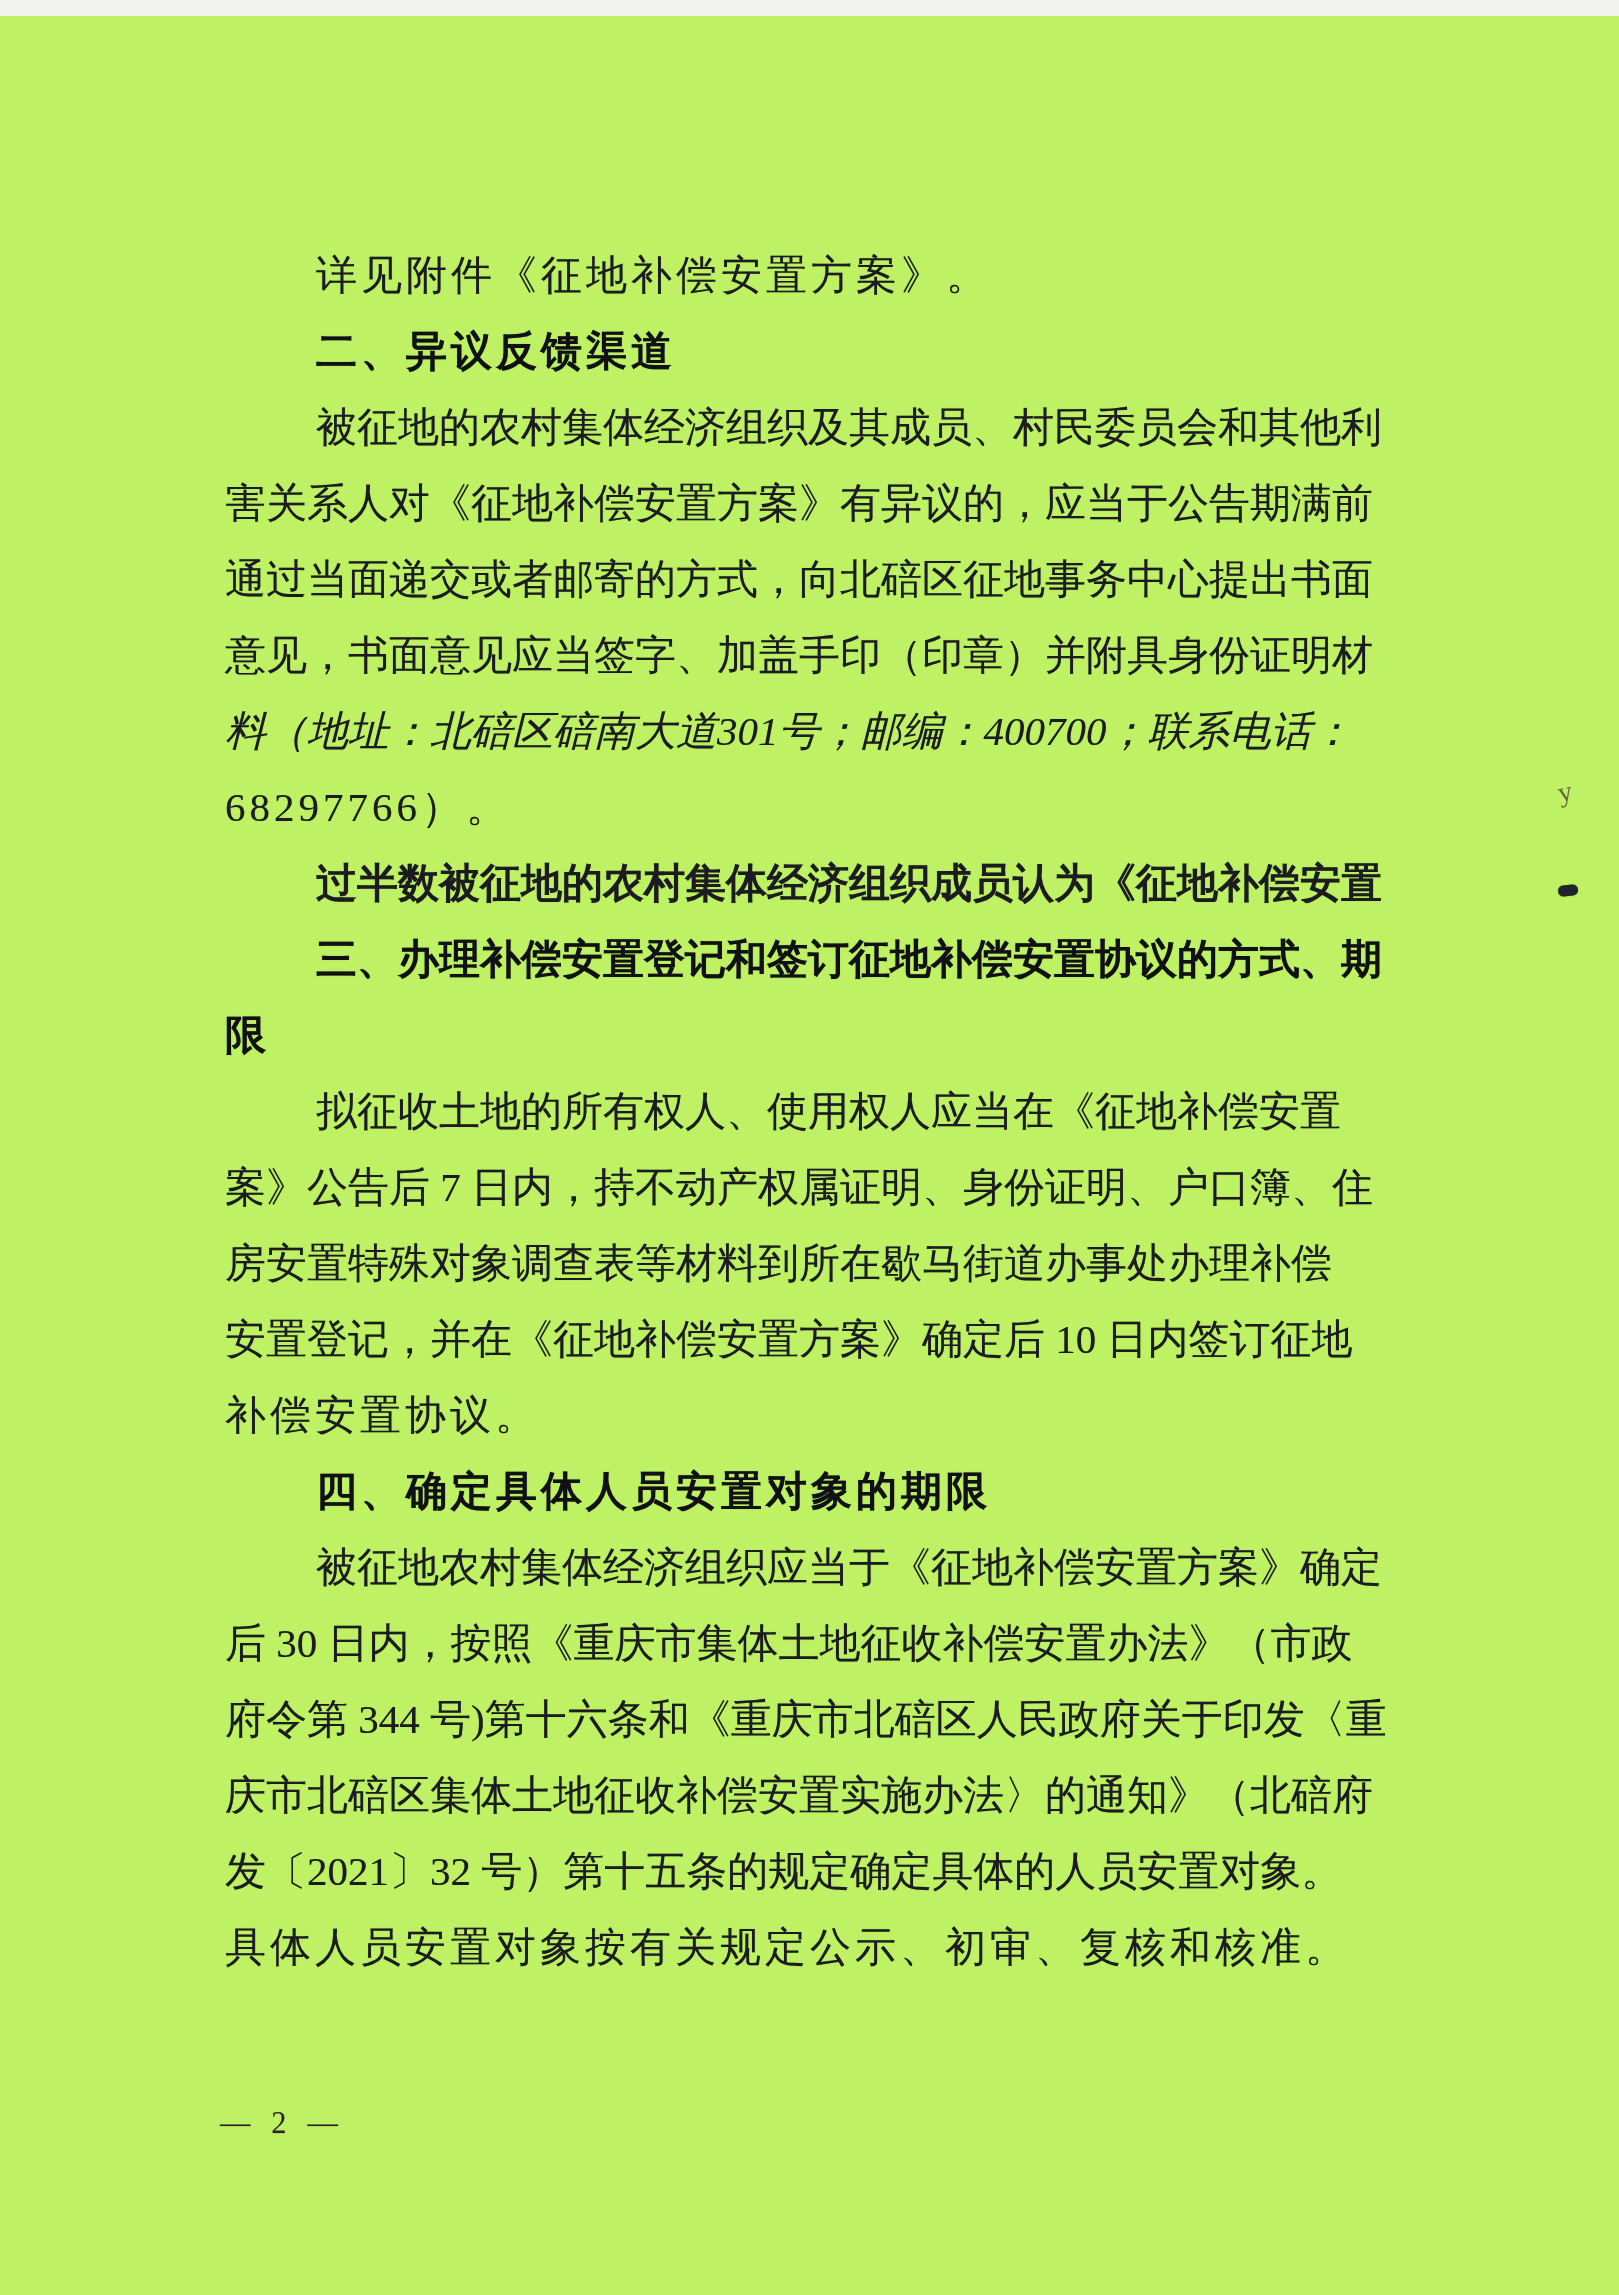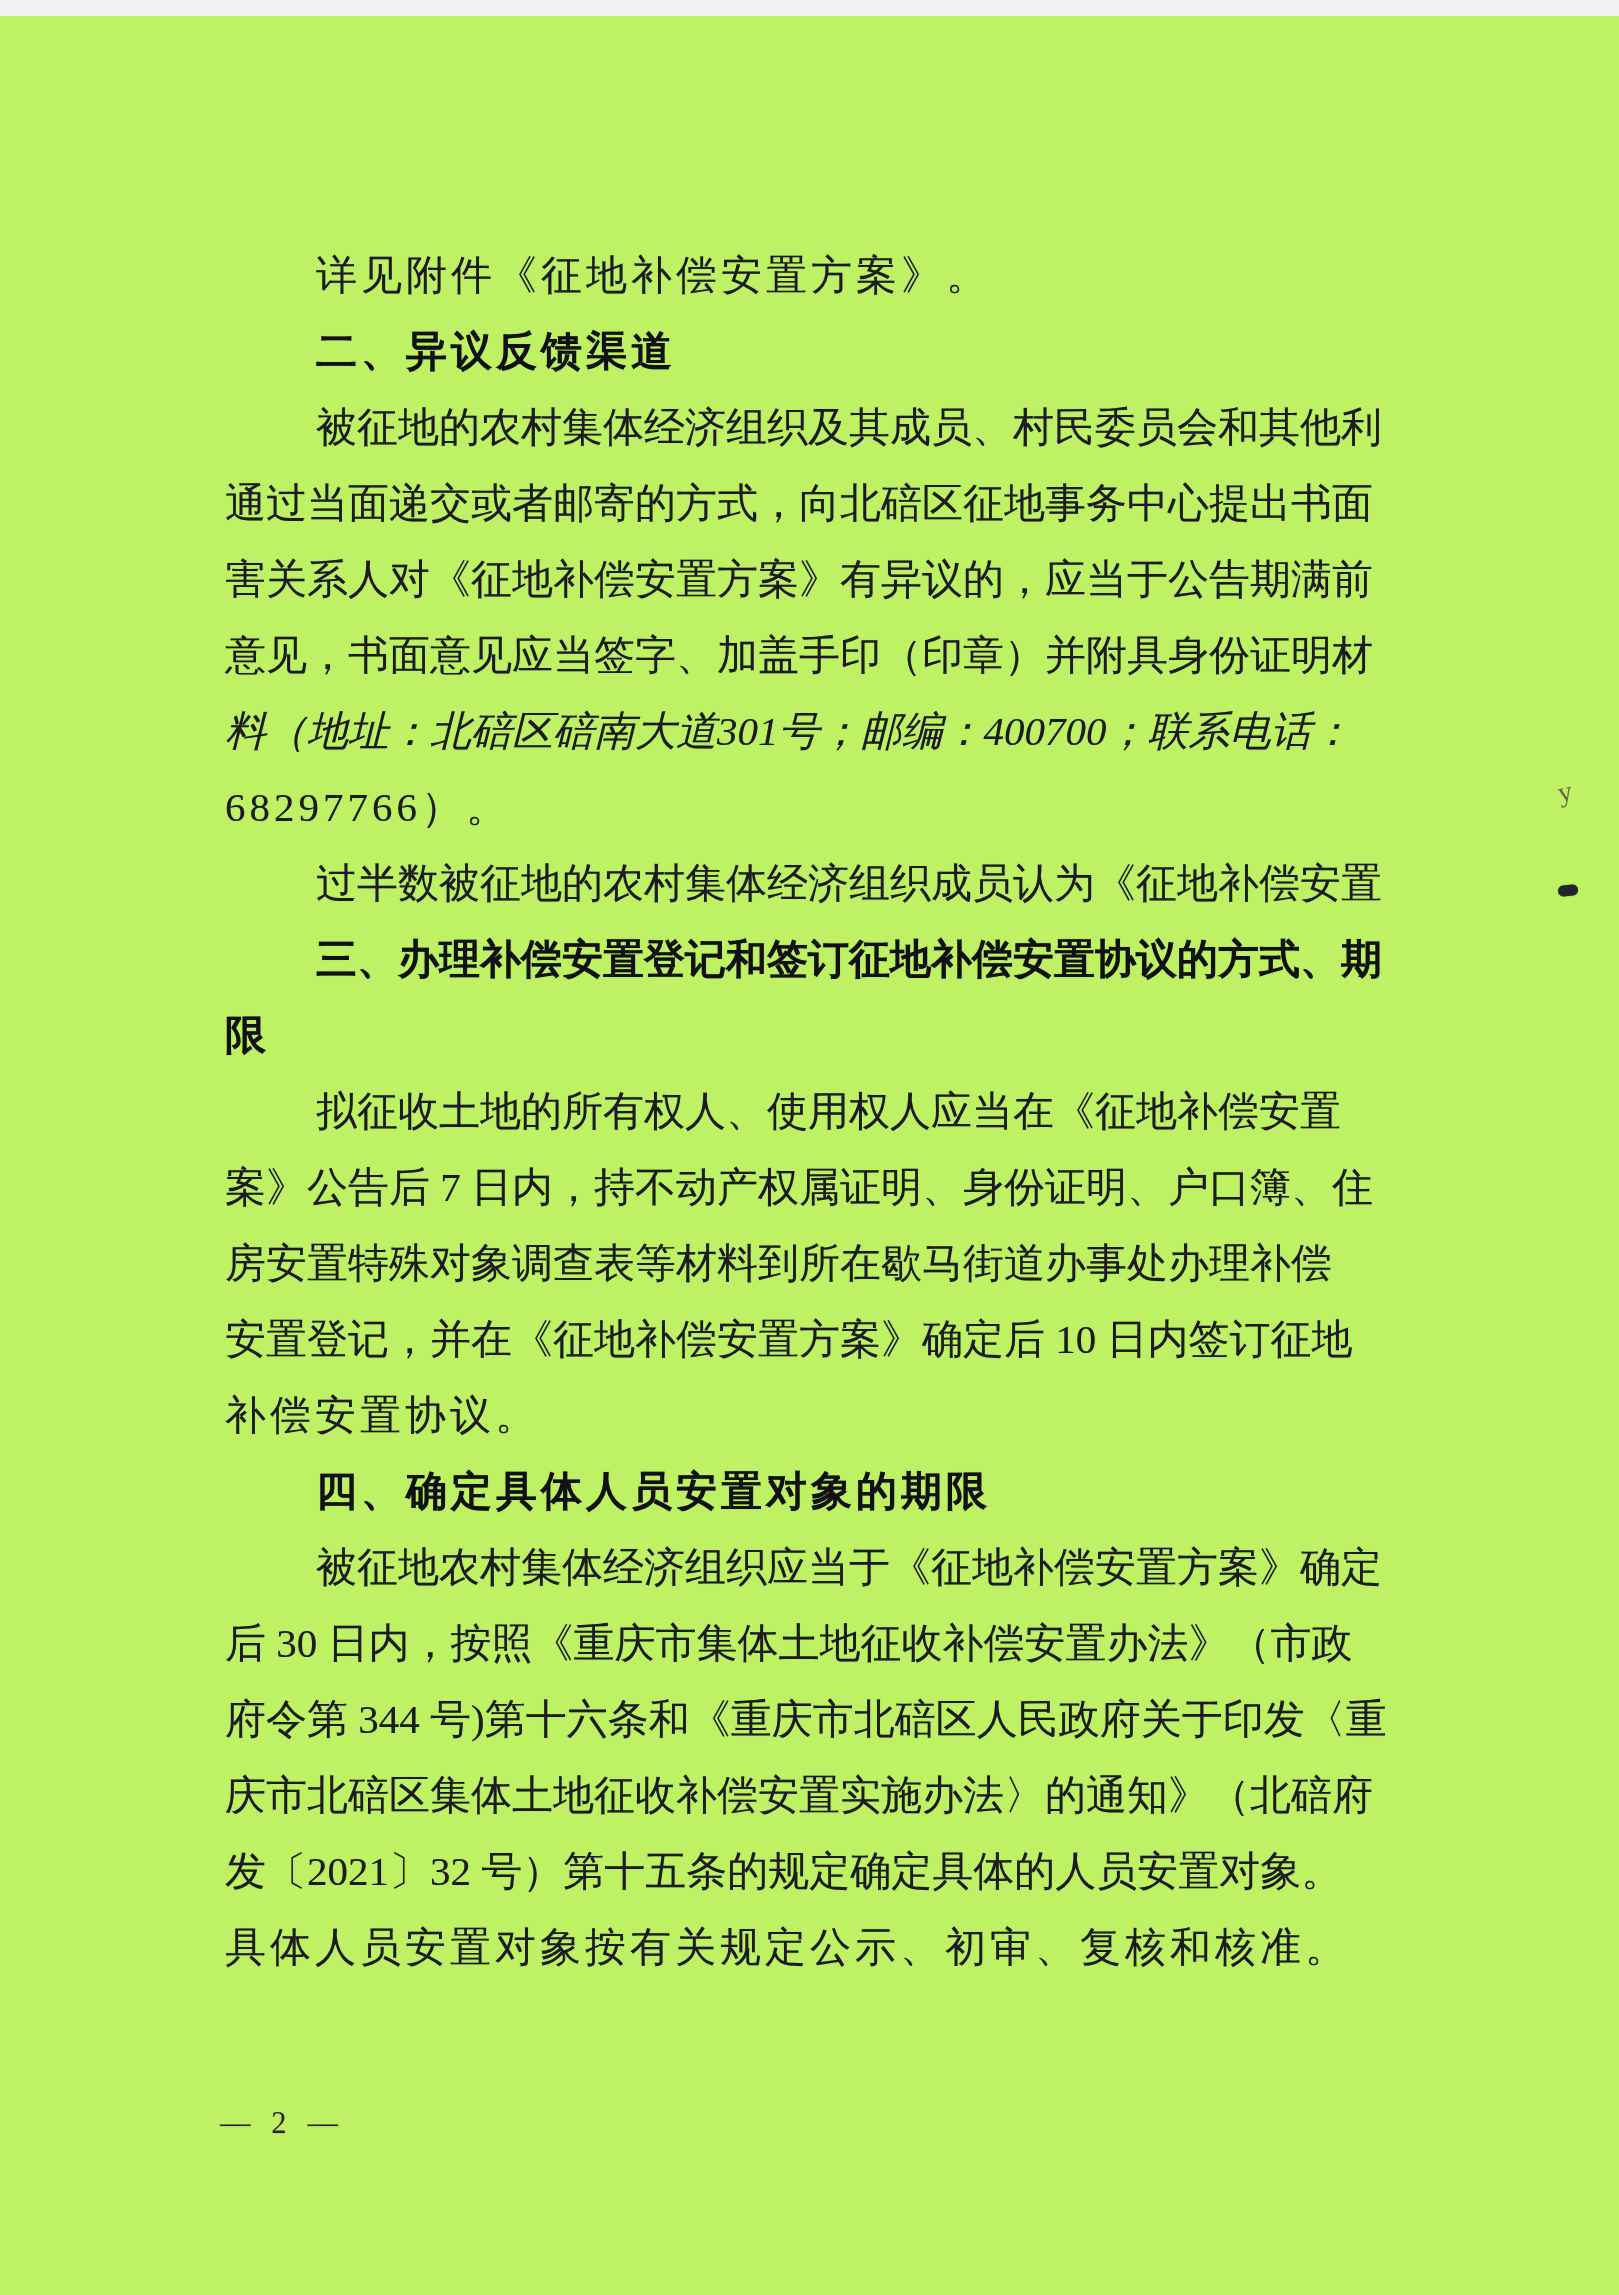--- a/index.html
+++ b/index.html
@@ -64,26 +64,26 @@
 </style>
 </head>
 <body>
 
 <div class="page">
 
   <div class="text-block">
     <div class="line indent">详见附件《征地补偿安置方案》。</div>
     <div class="line indent head">二、异议反馈渠道</div>
     <div class="line indent just" style="letter-spacing: 0px;">被征地的农村集体经济组织及其成员、村民委员会和其他利</div>
+    <div class="line just" style="letter-spacing: 0px;">害关系人对《征地补偿安置方案》有异议的，应当于公告期满前</div>
     <div class="line just" style="letter-spacing: 0px;">通过当面递交或者邮寄的方式，向北碚区征地事务中心提出书面</div>
-    <div class="line just" style="letter-spacing: 0px;">害关系人对《征地补偿安置方案》有异议的，应当于公告期满前</div>
     <div class="line just" style="letter-spacing: 0px;">意见，书面意见应当签字、加盖手印（印章）并附具身份证明材</div>
     <div class="line just" style="letter-spacing: 0px; font-style: italic;">料（地址：北碚区碚南大道301号；邮编：400700；联系电话：</div>
     <div class="line">68297766）。</div>
-    <div class="line indent just" style="letter-spacing: 0px;">过半数被征地的农村集体经济组织成员认为《征地补偿安置</div>
+    <div class="line indent just" style="letter-spacing: 0px; font-weight: bold;">过半数被征地的农村集体经济组织成员认为《征地补偿安置</div>
     <div class="line indent head just" style="letter-spacing: 0px;">三、办理补偿安置登记和签订征地补偿安置协议的方式、期</div>
     <div class="line head">限</div>
     <div class="line indent just" style="letter-spacing: 0px;">拟征收土地的所有权人、使用权人应当在《征地补偿安置</div>
     <div class="line just" style="letter-spacing: 0px;">案》公告后 7 日内，持不动产权属证明、身份证明、户口簿、住</div>
     <div class="line just" style="letter-spacing: 0px;">房安置特殊对象调查表等材料到所在歇马街道办事处办理补偿</div>
     <div class="line just" style="letter-spacing: 0px;">安置登记，并在《征地补偿安置方案》确定后 10 日内签订征地</div>
     <div class="line">补偿安置协议。</div>
     <div class="line indent head">四、确定具体人员安置对象的期限</div>
     <div class="line indent just" style="letter-spacing: 0px;">被征地农村集体经济组织应当于《征地补偿安置方案》确定</div>
     <div class="line just" style="letter-spacing: 0px;">后 30 日内，按照《重庆市集体土地征收补偿安置办法》（市政</div>

